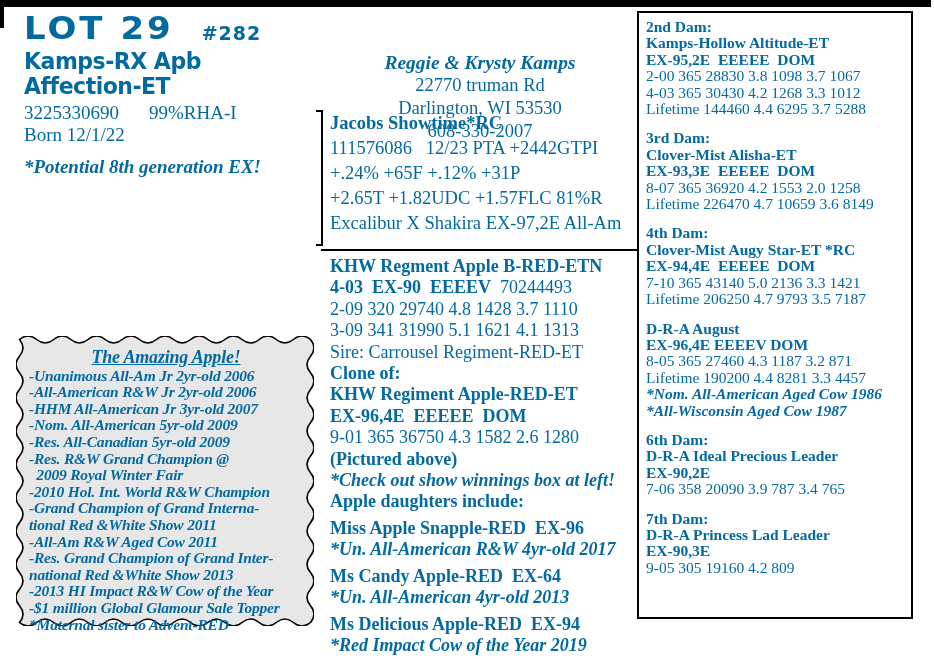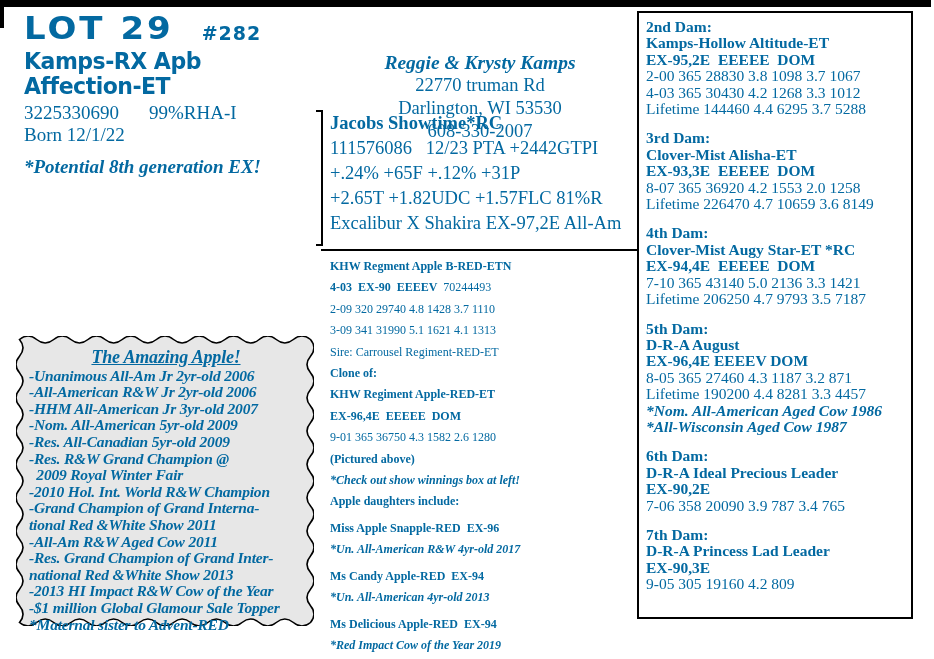--- a/index.html
+++ b/index.html
@@ -30,21 +30,21 @@
   
   .sire-bracket{position:absolute;left:321px;top:110px;width:2px;height:136px;background:#000;}
   .sire-bracket:before,.sire-bracket:after{content:"";position:absolute;left:-5px;width:5px;height:2px;background:#000;}
   .sire-bracket:before{top:0;}
   .sire-bracket:after{bottom:0;}
   .sire-section{position:absolute;left:330px;top:111px;width:305px;font-size:18.5px;line-height:25px;}
   .sire-section .sname{font-weight:bold;}
   .center-rule{position:absolute;left:321px;top:249px;width:316px;height:2px;background:#000;}
 
   
-  .dam-section{position:absolute;left:330px;top:256px;width:306px;font-size:12px;line-height:21.4px;}
+  .dam-section{position:absolute;left:330px;top:256px;width:306px;font-size:18px;line-height:21.4px;}
   .b{font-weight:bold;}
   .bi{font-weight:bold;font-style:italic;}
   .bu{font-weight:bold;}
   .mt{margin-top:5px;}
 
   
   .show-box{position:absolute;left:16px;top:336px;width:298px;height:290px;}
   .show-box svg{position:absolute;left:0;top:0;}
   .show-box-content{position:absolute;left:13px;top:13px;width:274px;font-size:15.5px;font-weight:bold;font-style:italic;line-height:16.6px;letter-spacing:-.2px;}
   .show-box-title{text-align:center;text-decoration:underline;font-size:18px;margin-bottom:2px;}
@@ -99,21 +99,21 @@
     <div class="pre">Sire: Carrousel Regiment-RED-ET</div>
     <div class="bu pre">Clone of:</div>
     <div class="b pre">KHW Regiment Apple-RED-ET</div>
     <div class="b pre">EX-96,4E  EEEEE  DOM</div>
     <div class="pre">9-01 365 36750 4.3 1582 2.6 1280</div>
     <div class="b pre">(Pictured above)</div>
     <div class="bi pre">*Check out show winnings box at left!</div>
     <div class="bu pre">Apple daughters include:</div>
     <div class="b pre mt">Miss Apple Snapple-RED  EX-96</div>
     <div class="bi pre">*Un. All-American R&amp;W 4yr-old 2017</div>
-    <div class="b pre mt">Ms Candy Apple-RED  EX-94</div>
+    <div class="b pre mt">Ms Candy Apple-RED  EX-64</div>
     <div class="bi pre">*Un. All-American 4yr-old 2013</div>
     <div class="b pre mt">Ms Delicious Apple-RED  EX-94</div>
     <div class="bi pre">*Red Impact Cow of the Year 2019</div>
   </div>
 
   <div class="show-box">
     <svg width="298" height="290">
       <path id="wavy-path" fill="#e7e7e7" stroke="#000" stroke-width="1.6" d="M 3.5 3.5 q 8.558823529411764 -7 17.11764705882353 0 q 8.558823529411764 7 17.11764705882353 0 q 8.558823529411764 -7 17.11764705882353 0 q 8.558823529411764 7 17.11764705882353 0 q 8.558823529411764 -7 17.11764705882353 0 q 8.558823529411764 7 17.11764705882353 0 q 8.558823529411764 -7 17.11764705882353 0 q 8.558823529411764 7 17.11764705882353 0 q 8.558823529411764 -7 17.11764705882353 0 q 8.558823529411764 7 17.11764705882353 0 q 8.558823529411764 -7 17.11764705882353 0 q 8.558823529411764 7 17.11764705882353 0 q 8.558823529411764 -7 17.11764705882353 0 q 8.558823529411764 7 17.11764705882353 0 q 8.558823529411764 -7 17.11764705882353 0 q 8.558823529411764 7 17.11764705882353 0 q 8.558823529411764 -7 17.11764705882353 0 q 7 8.323529411764707 0 16.647058823529413 q -7 8.323529411764707 0 16.647058823529413 q 7 8.323529411764707 0 16.647058823529413 q -7 8.323529411764707 0 16.647058823529413 q 7 8.323529411764707 0 16.647058823529413 q -7 8.323529411764707 0 16.647058823529413 q 7 8.323529411764707 0 16.647058823529413 q -7 8.323529411764707 0 16.647058823529413 q 7 8.323529411764707 0 16.647058823529413 q -7 8.323529411764707 0 16.647058823529413 q 7 8.323529411764707 0 16.647058823529413 q -7 8.323529411764707 0 16.647058823529413 q 7 8.323529411764707 0 16.647058823529413 q -7 8.323529411764707 0 16.647058823529413 q 7 8.323529411764707 0 16.647058823529413 q -7 8.323529411764707 0 16.647058823529413 q 7 8.323529411764707 0 16.647058823529413 q -8.558823529411764 7 -17.11764705882353 0 q -8.558823529411764 -7 -17.11764705882353 0 q -8.558823529411764 7 -17.11764705882353 0 q -8.558823529411764 -7 -17.11764705882353 0 q -8.558823529411764 7 -17.11764705882353 0 q -8.558823529411764 -7 -17.11764705882353 0 q -8.558823529411764 7 -17.11764705882353 0 q -8.558823529411764 -7 -17.11764705882353 0 q -8.558823529411764 7 -17.11764705882353 0 q -8.558823529411764 -7 -17.11764705882353 0 q -8.558823529411764 7 -17.11764705882353 0 q -8.558823529411764 -7 -17.11764705882353 0 q -8.558823529411764 7 -17.11764705882353 0 q -8.558823529411764 -7 -17.11764705882353 0 q -8.558823529411764 7 -17.11764705882353 0 q -8.558823529411764 -7 -17.11764705882353 0 q -8.558823529411764 7 -17.11764705882353 0 q 7 -8.323529411764707 0 -16.647058823529413 q -7 -8.323529411764707 0 -16.647058823529413 q 7 -8.323529411764707 0 -16.647058823529413 q -7 -8.323529411764707 0 -16.647058823529413 q 7 -8.323529411764707 0 -16.647058823529413 q -7 -8.323529411764707 0 -16.647058823529413 q 7 -8.323529411764707 0 -16.647058823529413 q -7 -8.323529411764707 0 -16.647058823529413 q 7 -8.323529411764707 0 -16.647058823529413 q -7 -8.323529411764707 0 -16.647058823529413 q 7 -8.323529411764707 0 -16.647058823529413 q -7 -8.323529411764707 0 -16.647058823529413 q 7 -8.323529411764707 0 -16.647058823529413 q -7 -8.323529411764707 0 -16.647058823529413 q 7 -8.323529411764707 0 -16.647058823529413 q -7 -8.323529411764707 0 -16.647058823529413 q 7 -8.323529411764707 0 -16.647058823529413 Z"></path>
     </svg>
     <div class="show-box-content">
@@ -154,21 +154,20 @@
       <div class="line">Lifetime 226470 4.7 10659 3.6 8149</div>
     </div>
     <div class="dam-sec">
       <div class="b line">4th Dam:</div>
       <div class="b line">Clover-Mist Augy Star-ET *RC</div>
       <div class="b line">EX-94,4E  EEEEE  DOM</div>
       <div class="line">7-10 365 43140 5.0 2136 3.3 1421</div>
       <div class="line">Lifetime 206250 4.7 9793 3.5 7187</div>
     </div>
     <div class="dam-sec">
-      <div class="b line">5th Dam:</div>
       <div class="b line">D-R-A August</div>
       <div class="b line">EX-96,4E EEEEV DOM</div>
       <div class="line">8-05 365 27460 4.3 1187 3.2 871</div>
       <div class="line">Lifetime 190200 4.4 8281 3.3 4457</div>
       <div class="bi line">*Nom. All-American Aged Cow 1986</div>
       <div class="bi line">*All-Wisconsin Aged Cow 1987</div>
     </div>
     <div class="dam-sec">
       <div class="b line">6th Dam:</div>
       <div class="b line">D-R-A Ideal Precious Leader</div>

